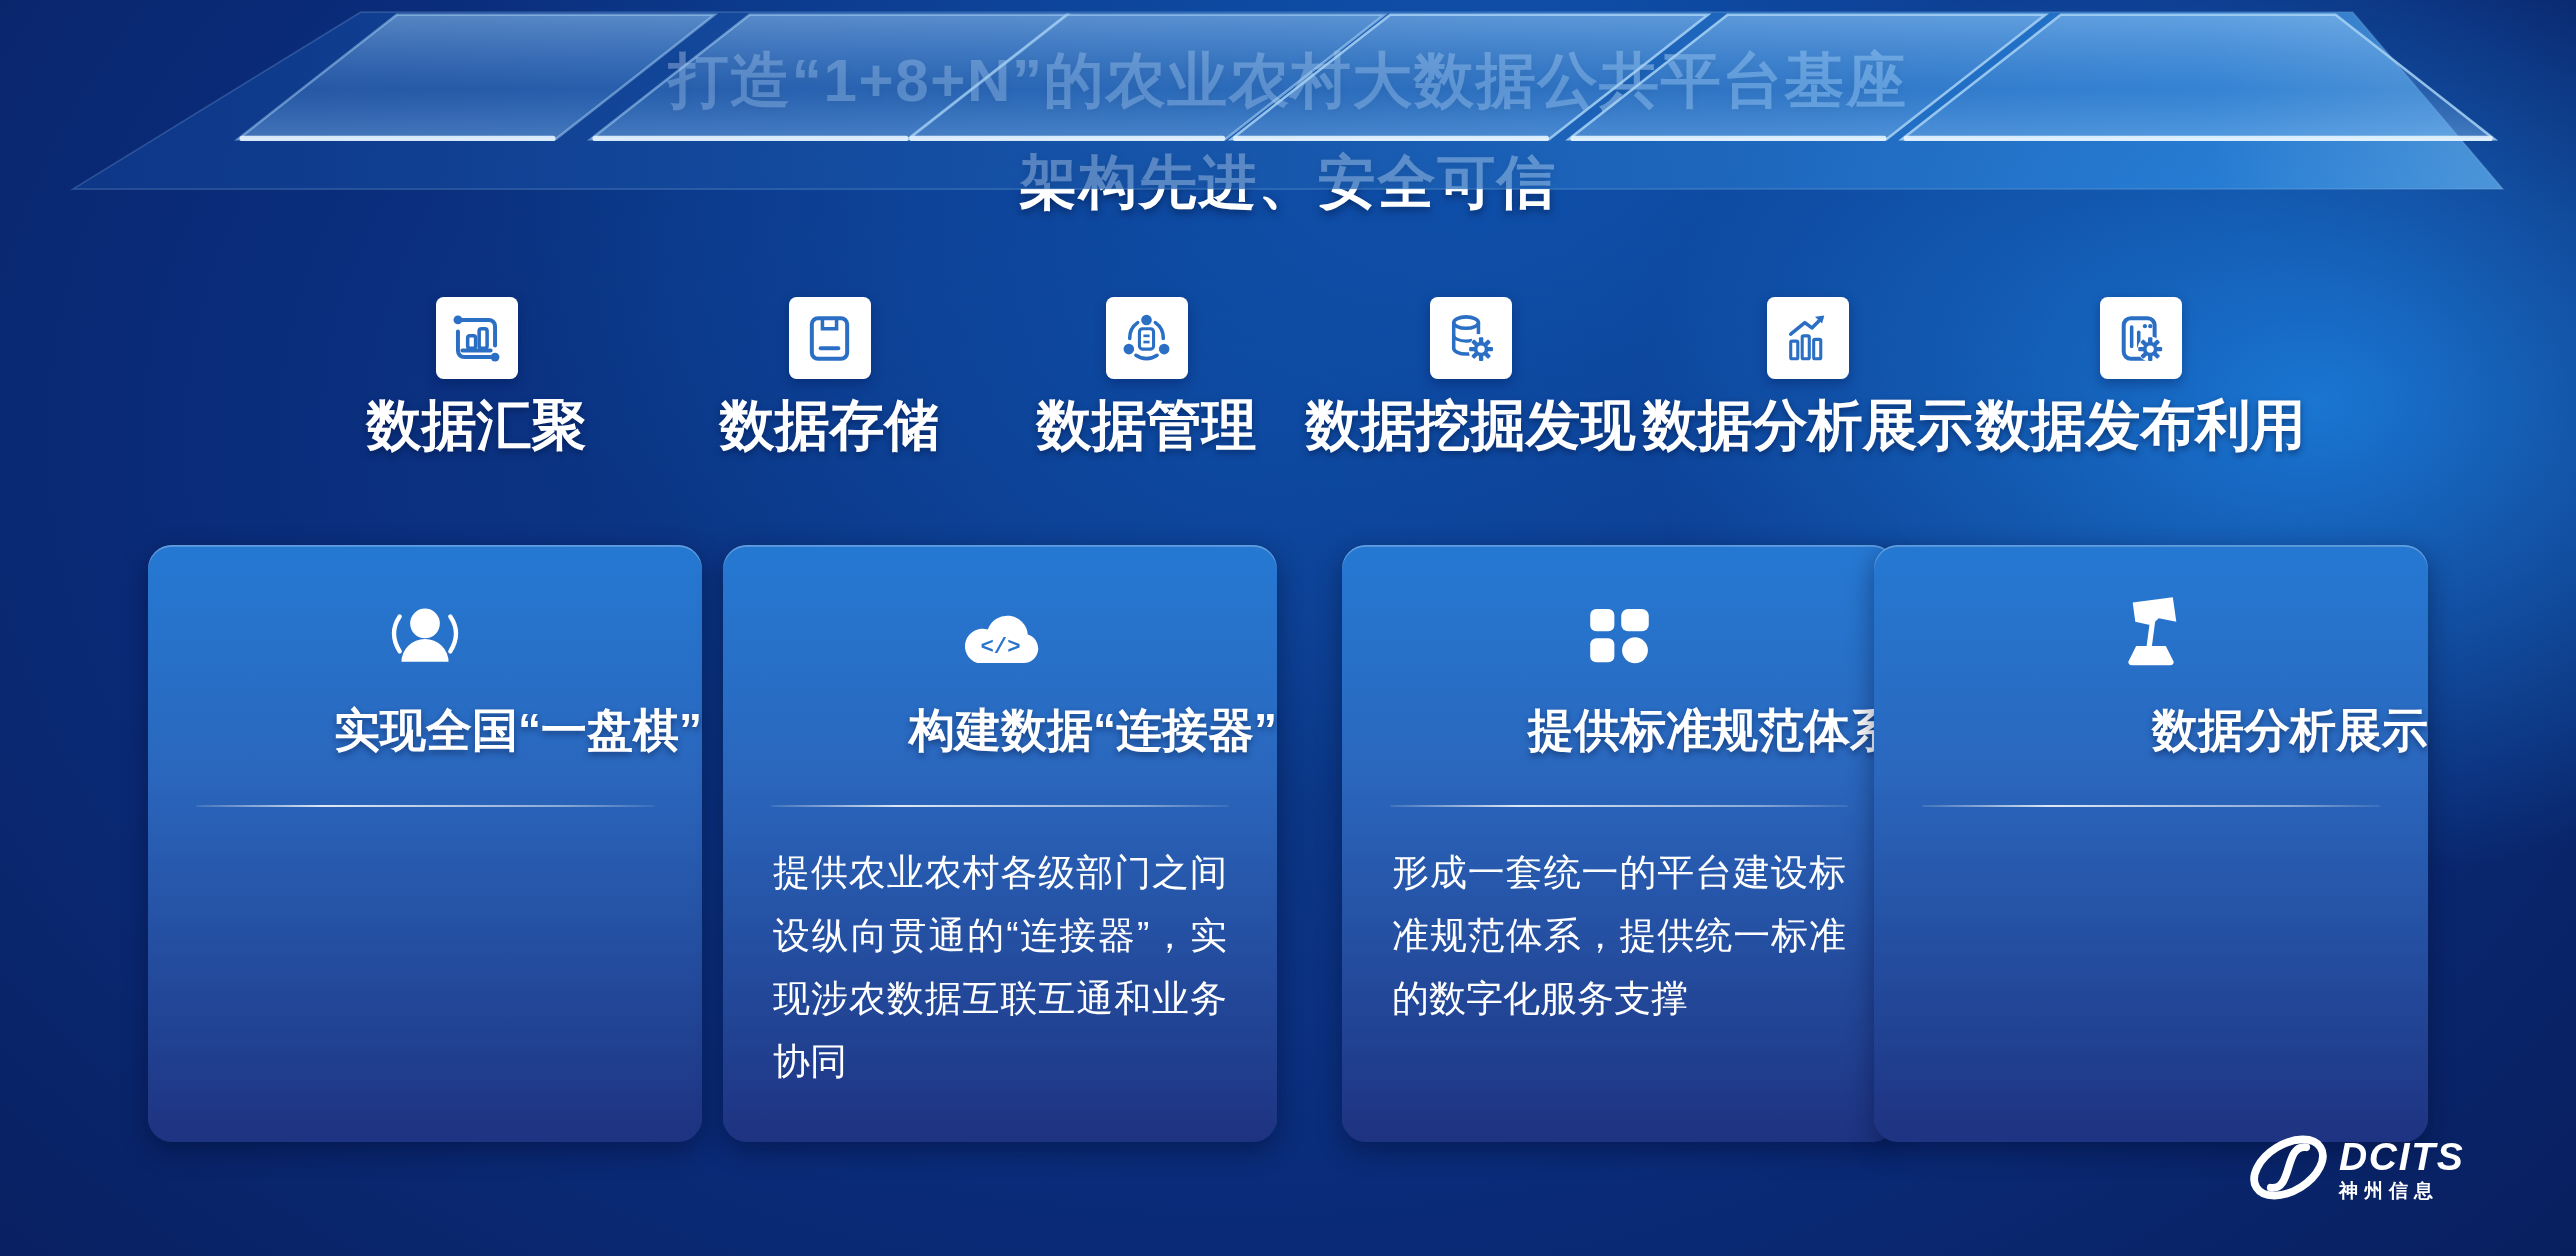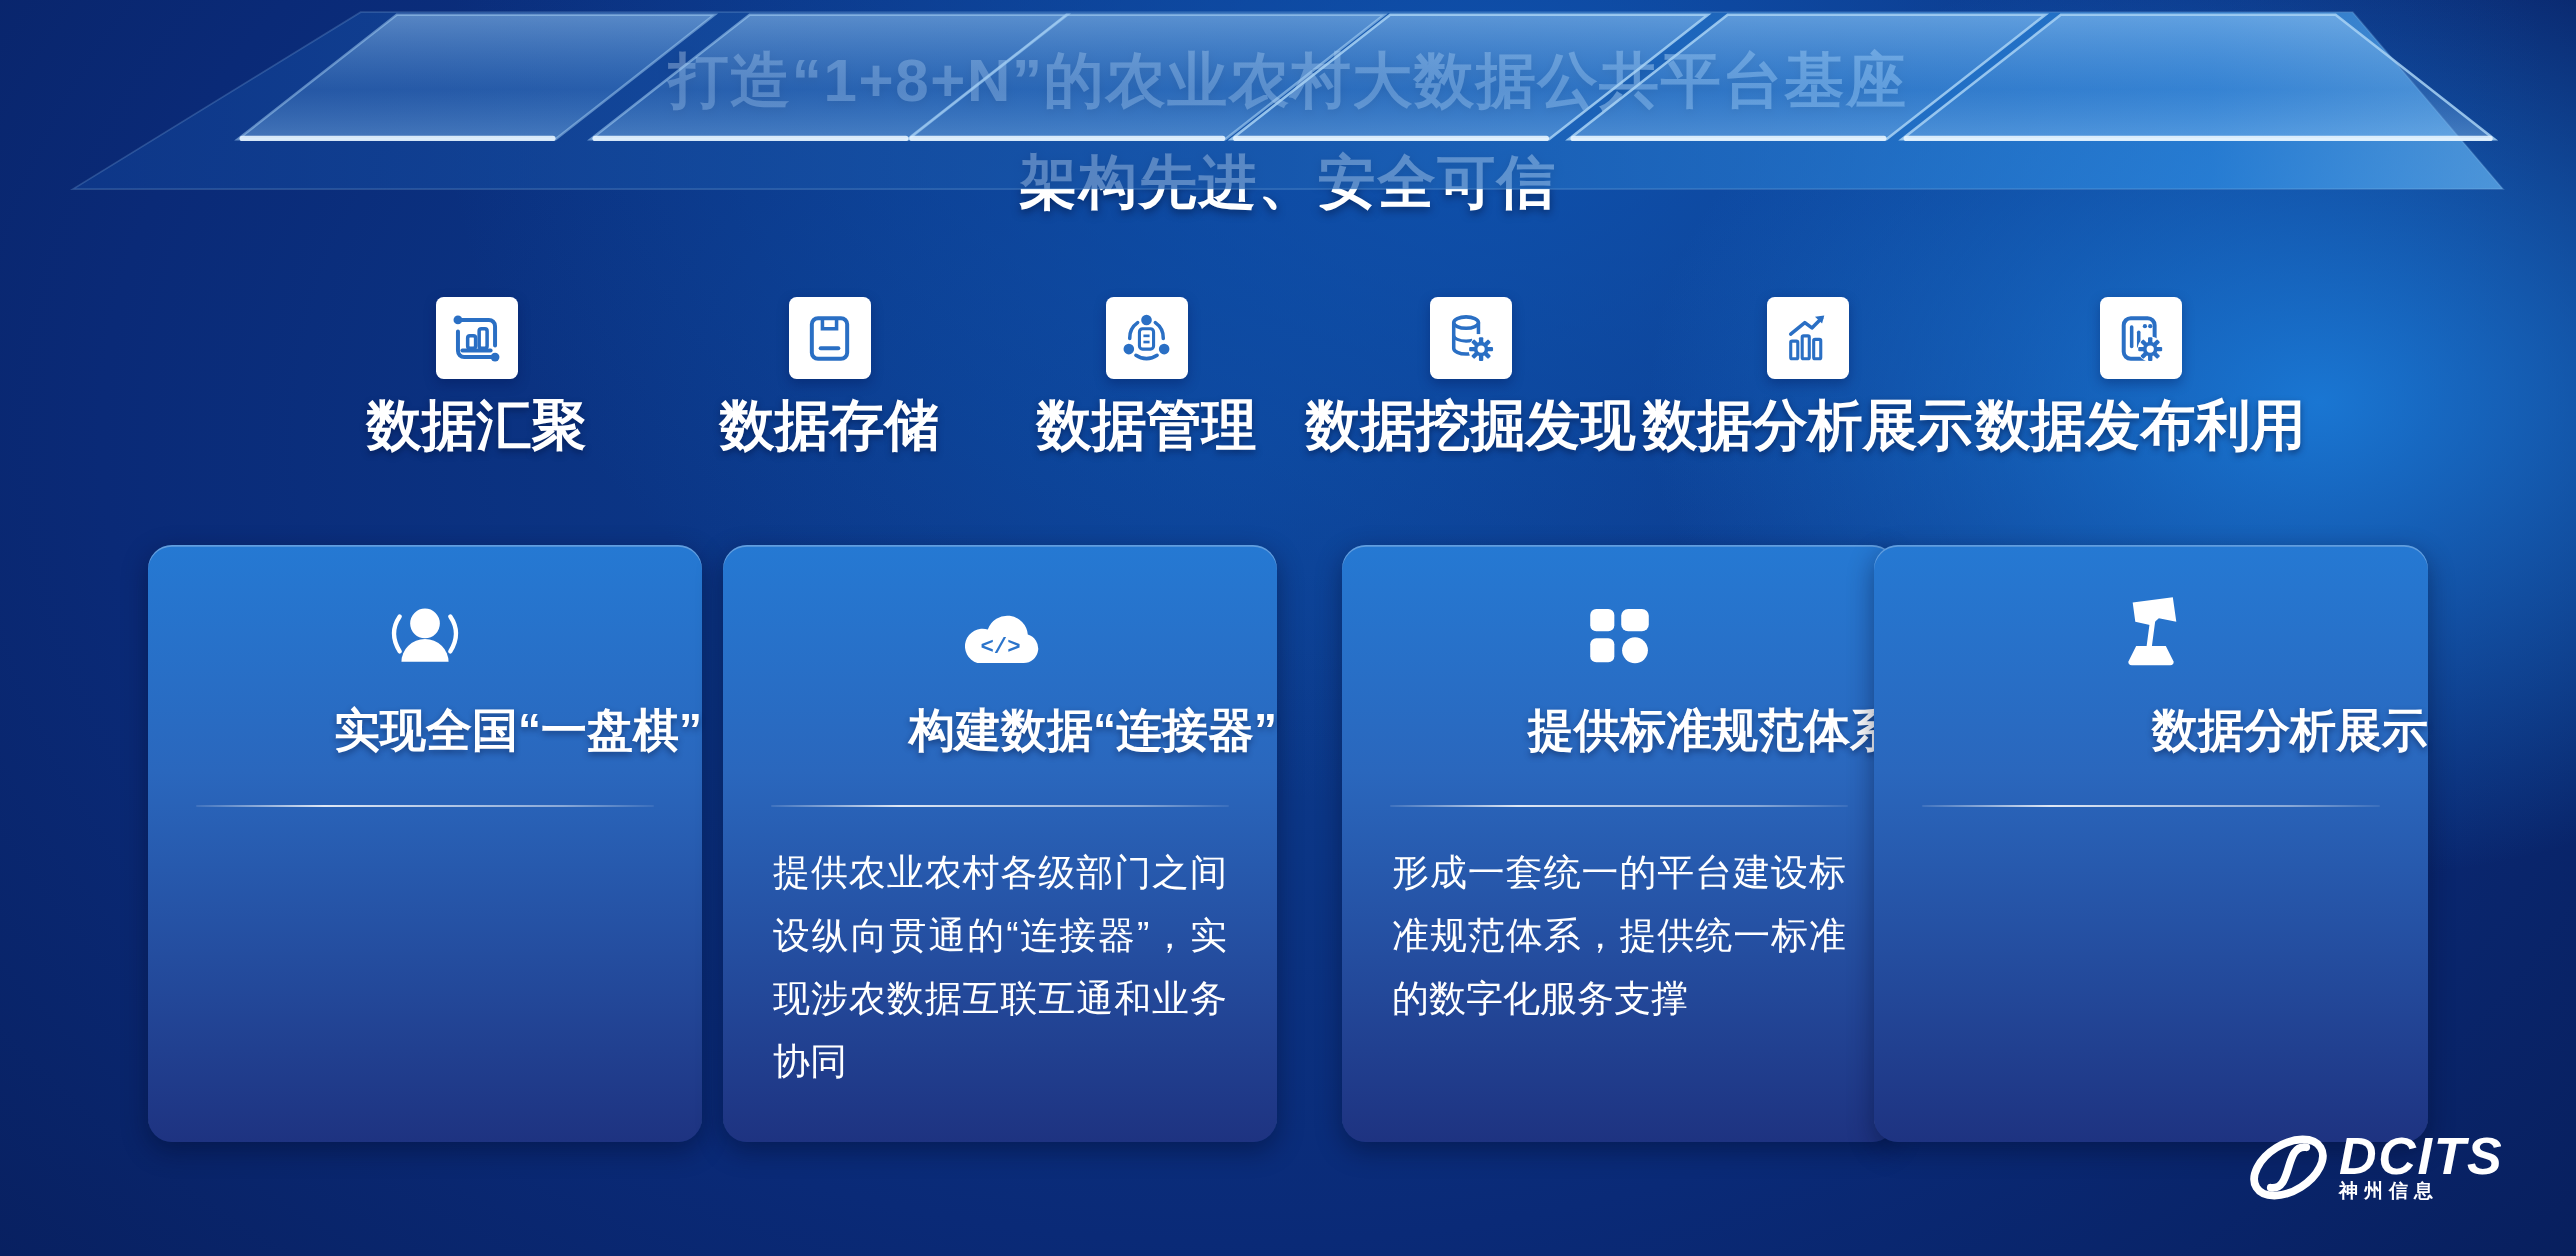--- a/index.html
+++ b/index.html
@@ -42,21 +42,21 @@
   .card-divider { height:2.6px; margin:43px 48px 0 48px;
                   background:linear-gradient(90deg, rgba(255,255,255,.1), rgba(255,255,255,.85) 28%, rgba(255,255,255,.45) 80%, rgba(255,255,255,.08));
                   border-radius:1.7px; }
   .card-body { margin:34px 50px 0 50px; font-size:37px; line-height:63px;
                text-align:justify; text-justify:inter-character; }
 
   
   .logo { position:absolute; left:2221px; top:1123px; width:309px; height:94px; color:#fff; }
   .logo-mark { position:absolute; left:22px; top:5.2px; }
   .logo-text { position:absolute; left:118px; top:13.7px; }
-  .logo-brand { font-size:52px; font-weight:700; font-style:italic; letter-spacing:1.7px; line-height:39px; }
+  .logo-brand { font-size:39px; font-weight:700; font-style:italic; letter-spacing:1.7px; line-height:39px; }
   .logo-cn { font-size:19px; font-weight:700; letter-spacing:6px; margin-top:2.6px; }
 
   svg { display:block; }
 </style>
 </head>
 <body>
 
 <div class="stage">
 
   <svg width="0" height="0" aria-hidden="true">

